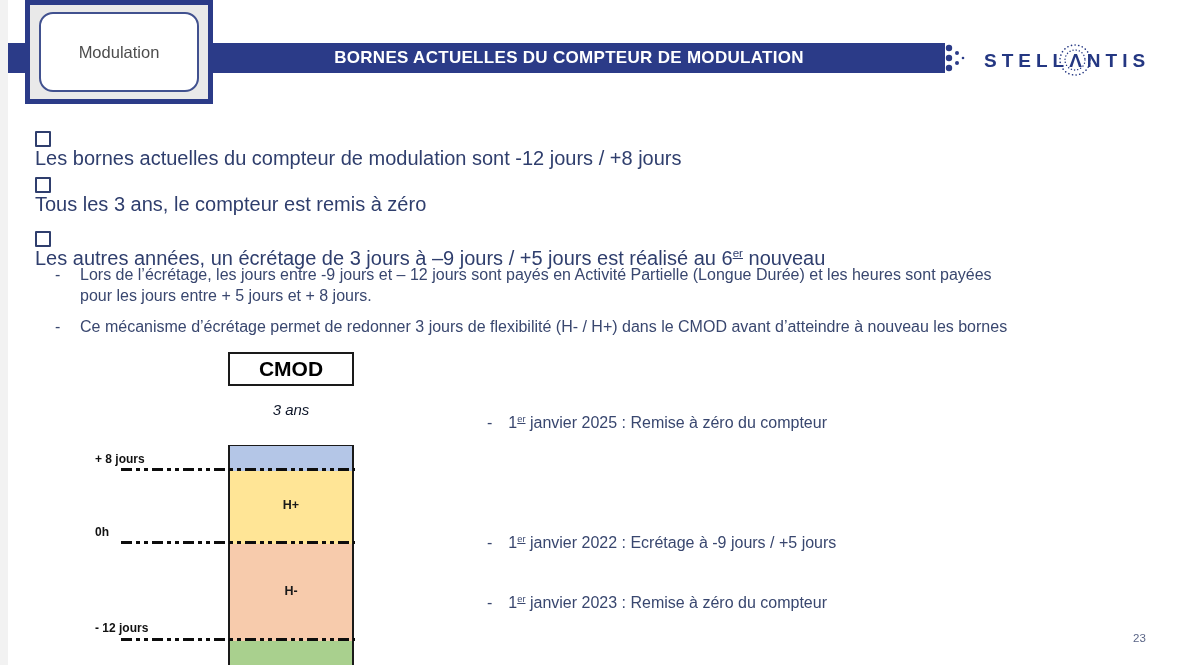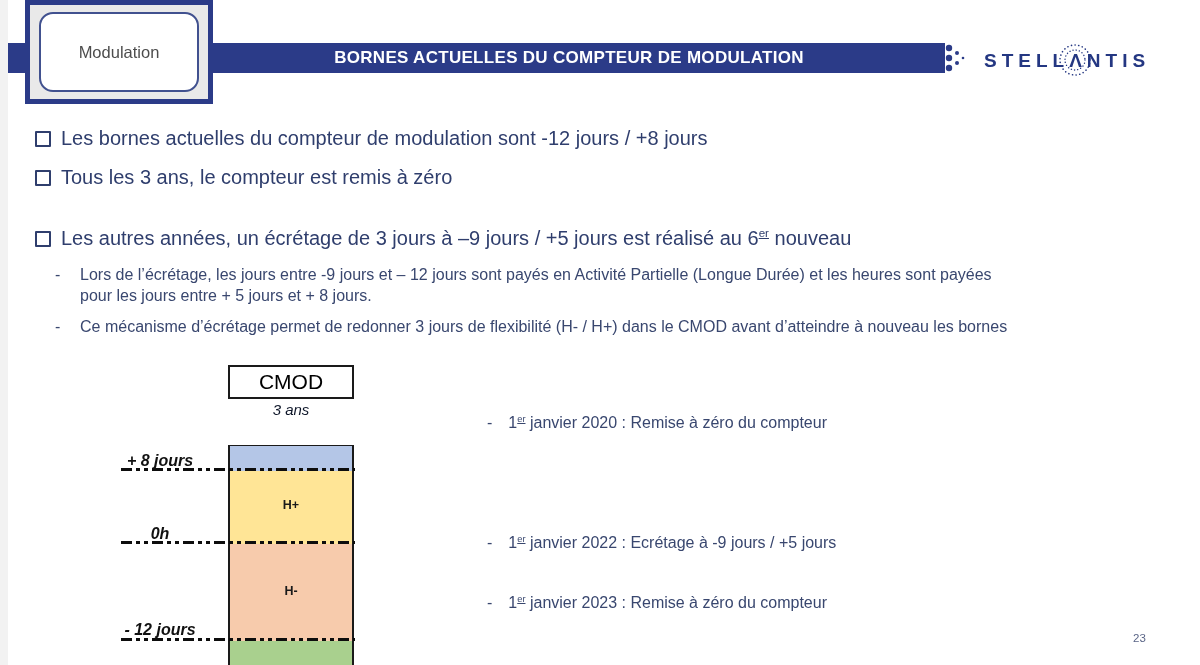--- a/index.html
+++ b/index.html
@@ -14,42 +14,42 @@
   .mod-box{position:absolute;left:25px;top:0;width:178px;height:94px;background:#e9e9e9;
            border:5px solid #2b3b88;}
   .mod-inner{position:absolute;left:9px;top:7px;right:9px;bottom:7px;background:#ffffff;
              border:2px solid #41518f;border-radius:14px;display:flex;align-items:center;justify-content:center;
              font-size:16.5px;color:#4d4d4d;}
   .banner-dots{position:absolute;left:945px;top:44px;}
   .logo-wrap{position:absolute;left:982px;top:42px;}
   .logo-text{font-family:"Liberation Sans",sans-serif;font-weight:bold;font-size:19px;letter-spacing:5px;fill:#243782;}
 
   
-  .bullet-row{position:absolute;left:35px;display:flex;font-size:20px;color:#2f3e6d;}
+  .bullet-row{position:absolute;left:35px;display:flex;font-size:20px;color:#2f3e6d;flex-direction:column;}
   .sq{flex:0 0 auto;width:12px;height:12px;border:2px solid #2f3e6d;border-radius:1px;margin:4px 10px 0 0;}
   sup{font-size:.58em;vertical-align:super;line-height:0;text-decoration:underline;}
   .sub-row{position:absolute;left:55px;width:1132px;font-size:16px;line-height:21px;color:#39476f;}
   .sub-row .dash{position:absolute;left:0;top:0;}
   .sub-row .stext{display:block;margin-left:25px;}
 
   
-  .cmod-box{position:absolute;left:228px;top:365px;width:122px;height:30px;border:2px solid #1a1a1a;
+  .cmod-box{position:absolute;left:228px;top:352px;width:122px;height:30px;border:2px solid #1a1a1a;
             background:#fff;display:flex;align-items:center;justify-content:center;
-            font-weight:normal;font-size:21px;color:#000;}
+            font-weight:bold;font-size:21px;color:#000;}
   .cmod-sub{position:absolute;left:228px;top:401px;width:126px;text-align:center;
             font-style:italic;font-size:15px;color:#0f172a;}
   .bar{position:absolute;left:228px;top:445px;width:122px;height:220px;
        border-left:2px solid #1a1a1a;border-right:2px solid #1a1a1a;border-top:1px solid #1a1a1a;}
   .zone{position:absolute;left:0;width:100%;}
   .zone-label{position:absolute;left:0;width:100%;text-align:center;font-weight:bold;font-size:12.5px;color:#1a1a1a;}
   .dashline{position:absolute;left:121px;width:234px;height:3px;
             background:repeating-linear-gradient(90deg,#0d0d0d 0 11px,transparent 11px 15px,
             #0d0d0d 15px 19px,transparent 19px 23px,#0d0d0d 23px 27px,transparent 27px 31px);}
-  .bound-label{position:absolute;left:95px;width:130px;text-align:center;
-               font-weight:bold;font-style:italic;font-size:16px;color:#111;}
+  .bound-label{position:absolute;left:95px;width:130px;text-align:left;
+               font-weight:bold;font-size:12px;color:#111;}
 
   
   .tl-row{position:absolute;left:487px;width:440px;font-size:16px;color:#39476f;}
   .tl-row .dash{margin-right:16px;}
 
   .page-num{position:absolute;left:1133px;top:632px;font-size:11.5px;color:#5a6587;}
 </style>
 </head>
 <body>
 
@@ -79,21 +79,21 @@
       <circle cx="93" cy="18" r="15" fill="none" stroke="#243782" stroke-width="1.6" stroke-linecap="round" stroke-dasharray="0.1 3.6"></circle>
       <circle cx="93" cy="18" r="10" fill="none" stroke="#243782" stroke-width="1.4" stroke-linecap="round" stroke-dasharray="0.1 3.1"></circle>
       <text x="2" y="25" class="logo-text"><tspan>STELL</tspan><tspan>Λ</tspan><tspan>NTIS</tspan></text>
     </svg>
   </div>
 
   <div class="bullet-row" style="top:127px;">
     <span class="sq"></span>
     <span><span>Les bornes actuelles du compteur de modulation sont -12 jours / +8 jours</span><sup></sup><span></span></span>
   </div>
-  <div class="bullet-row" style="top:166px;text-align:right;">
+  <div class="bullet-row" style="top:173px;text-align:right;">
     <span class="sq"></span>
     <span><span>Tous les 3 ans, le compteur est remis à zéro</span><sup></sup><span></span></span>
   </div>
   <div class="bullet-row" style="top:227px;">
     <span class="sq"></span>
     <span><span>Les autres années, un écrétage de 3 jours à –9 jours / +5 jours est réalisé au 6</span><sup>er</sup><span> nouveau</span></span>
   </div>
 
   <div class="sub-row" style="top:264px;">
     <span class="dash">-</span>
@@ -119,21 +119,21 @@
 
   <div class="dashline" style="top:468px;"></div>
   <div class="dashline" style="top:541px;"></div>
   <div class="dashline" style="top:638px;"></div>
 
   <div class="bound-label" style="top:452px;">+ 8 jours</div>
   <div class="bound-label" style="top:525px;">0h</div>
   <div class="bound-label" style="top:621px;">- 12 jours</div>
 
   <div class="tl-row" style="top:414px;">
-    <span class="dash">-</span><span><span>1</span><sup>er</sup><span> janvier 2020 : Remise à zéro du compteur</span></span>
+    <span class="dash">-</span><span><span>1</span><sup>er</sup><span> janvier 2025 : Remise à zéro du compteur</span></span>
   </div>
   <div class="tl-row" style="top:534px;">
     <span class="dash">-</span><span><span>1</span><sup>er</sup><span> janvier 2022 : Ecrétage à -9 jours / +5 jours</span></span>
   </div>
   <div class="tl-row" style="top:594px;">
     <span class="dash">-</span><span><span>1</span><sup>er</sup><span> janvier 2023 : Remise à zéro du compteur</span></span>
   </div>
 
   <div class="page-num">23</div>
 </div>

